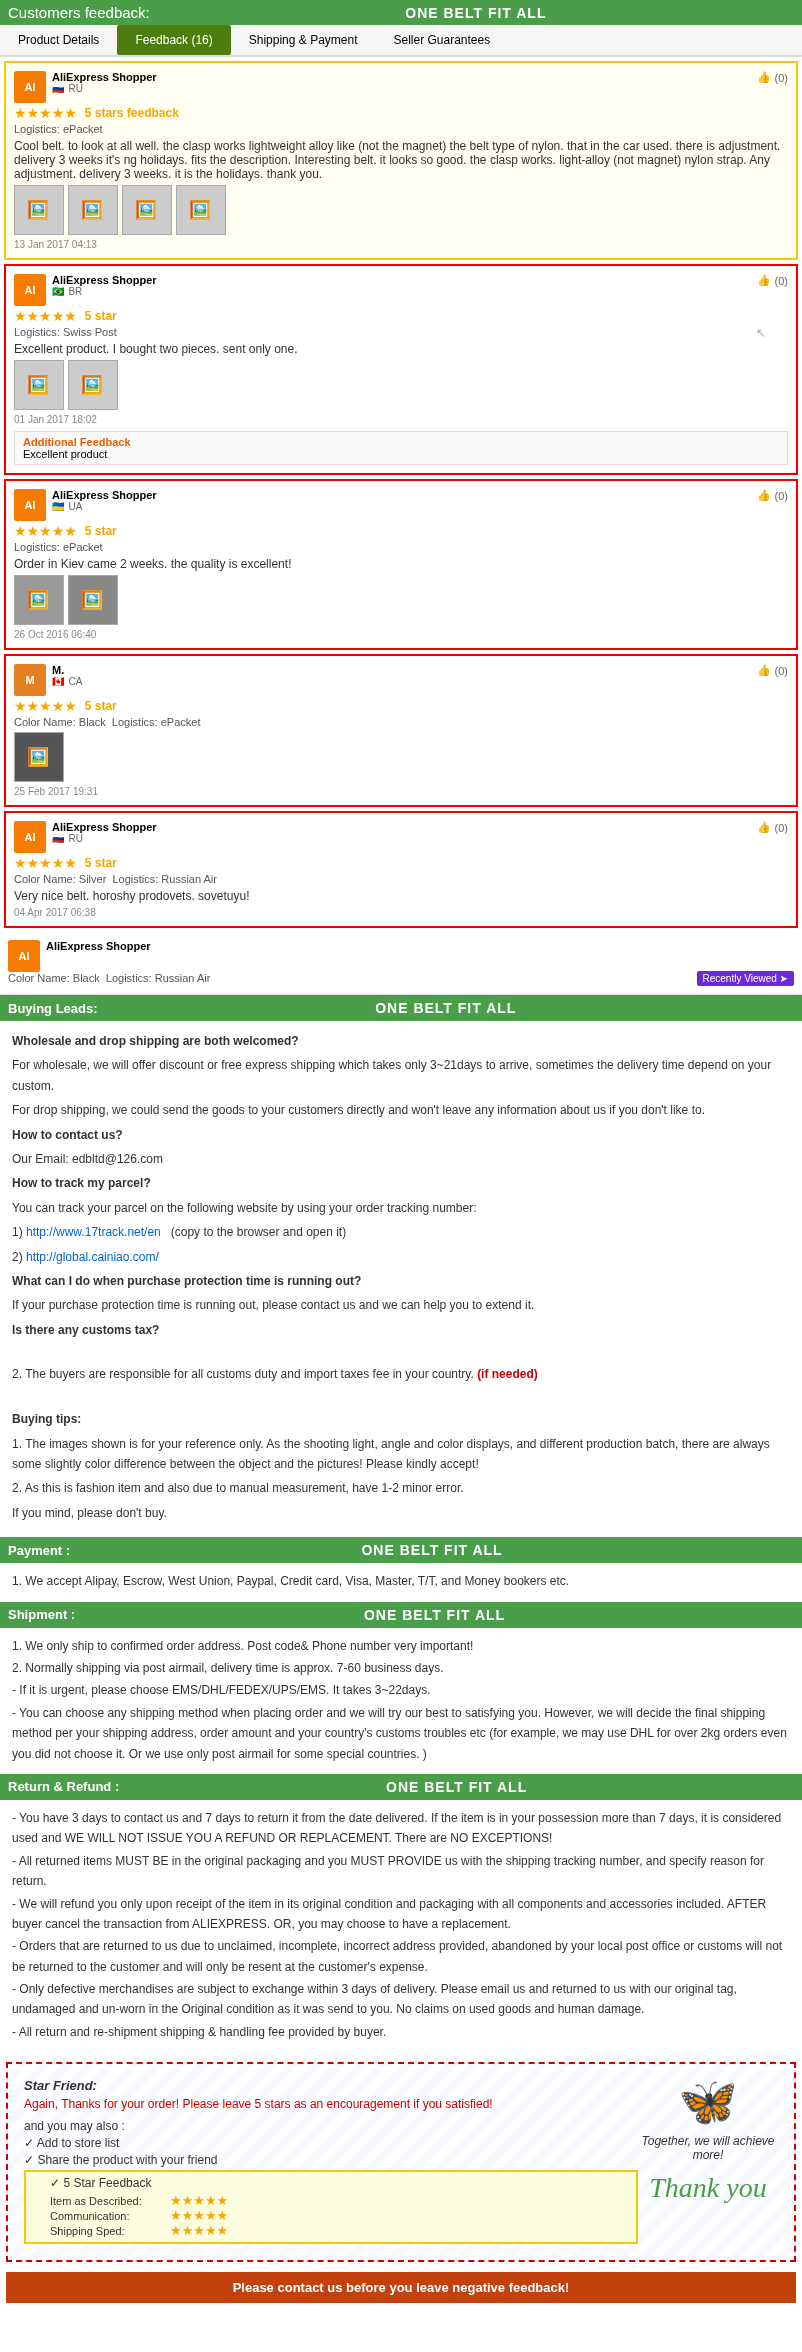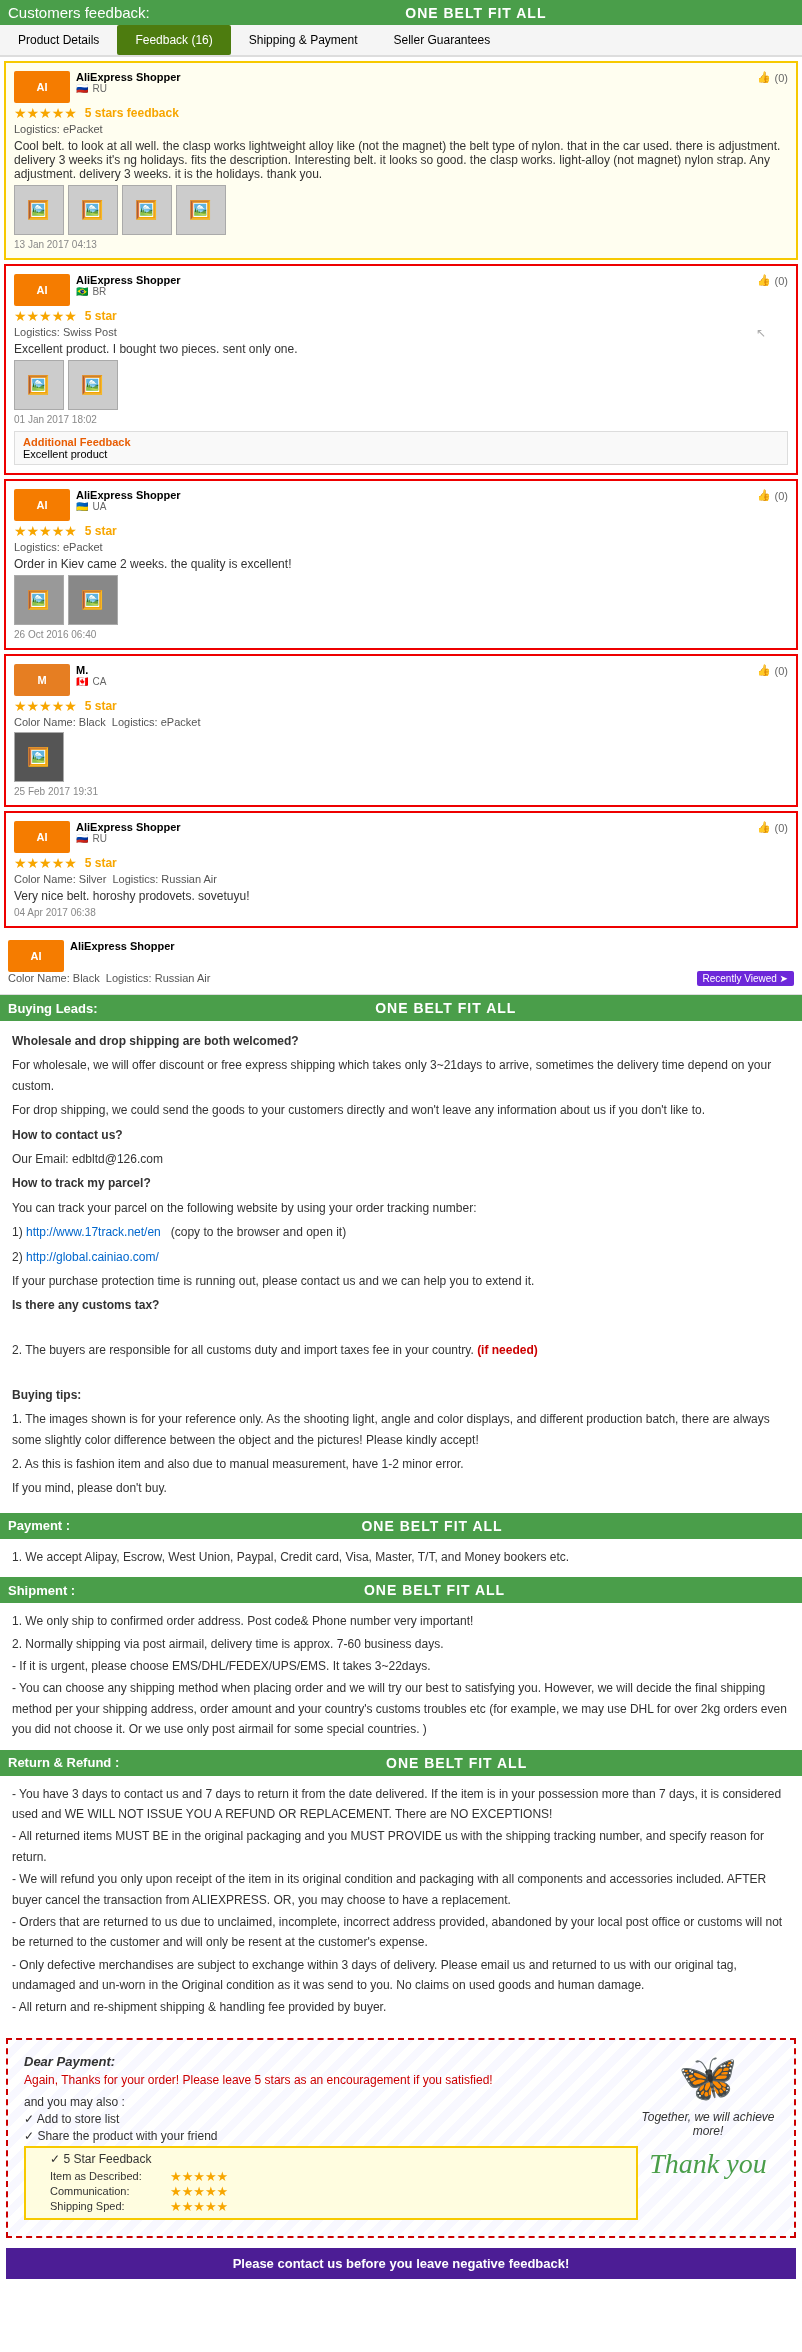--- a/index.html
+++ b/index.html
@@ -64,21 +64,21 @@
       border: 2px solid #e00;
       margin: 4px;
     }
 
     .reviewer-info {
       display: flex;
       align-items: flex-start;
       gap: 6px;
     }
     .reviewer-avatar {
-      width: 56px; height: 32px;
+      width: 32px; height: 32px;
       background: #f57c00;
       border-radius: 2px;
       display: flex; align-items: center; justify-content: center;
       color: #fff; font-weight: bold; font-size: 11px;
       flex-shrink: 0;
     }
     .reviewer-name { font-weight: bold; font-size: 11px; }
     .reviewer-country { font-size: 10px; color: #666; display: flex; align-items: center; gap: 4px; }
 
     .stars { color: #f7a600; font-size: 14px; }
@@ -178,21 +178,21 @@
     .star-rating-item .label { width: 110px; }
     .star-icon { color: #f7a600; font-size: 13px; }
     .feedback-box-highlight {
       background: #fffde0;
       border: 2px solid #f7c900;
       padding: 4px 24px;
       margin: 2px 0;
     }
 
     .bottom-notice {
-      background: #4c1d95;
+      background: #c2410c;
       color: #fff;
       text-align: center;
       padding: 8px;
       font-weight: bold;
       font-size: 13px;
       margin: 0 6px 10px 6px;
     }
 
     .recently-viewed-btn {
       background: #6d28d9;
@@ -404,20 +404,21 @@
 <div class="buying-leads">
   <p><strong>Wholesale and drop shipping are both welcomed?</strong></p>
   <p>For wholesale, we will offer discount or free express shipping which takes only 3~21days to arrive, sometimes the delivery time depend on your custom.</p>
   <p>For drop shipping, we could send the goods to your customers directly and won't leave any information about us if you don't like to.</p>
   <p><strong>How to contact us?</strong></p>
   <p>Our Email: edbltd@126.com</p>
   <p><strong>How to track my parcel?</strong></p>
   <p>You can track your parcel on the following website by using your order tracking number:</p>
   <p>1) <a href="#">http://www.17track.net/en</a>&nbsp;&nbsp; (copy to the browser and open it)</p>
   <p>2) <a href="#">http://global.cainiao.com/</a></p>
+  <p><strong>What can I do when purchase protection time is running out?</strong></p>
   <p>If your purchase protection time is running out, please contact us and we can help you to extend it.</p>
   <p><strong>Is there any customs tax?</strong></p>
   <br>
   <p>2. The buyers are responsible for all customs duty and import taxes fee in your country. <span style="color:#c00;font-weight:bold;">(if needed)</span></p>
   <br>
   <p><strong>Buying tips:</strong></p>
   <p>1. The images shown is for your reference only. As the shooting light, angle and color displays, and different production batch, there are always some slightly color difference between the object and the pictures! Please kindly accept!</p>
   <p>2. As this is fashion item and also due to manual measurement, have 1-2 minor error.</p>
   <p>If you mind, please don't buy.</p>
 </div>
@@ -450,21 +451,21 @@
   <p>- All returned items MUST BE in the original packaging and you MUST PROVIDE us with the shipping tracking number, and specify reason for return.</p>
   <p>- We will refund you only upon receipt of the item in its original condition and packaging with all components and accessories included. AFTER buyer cancel the transaction from ALIEXPRESS. OR, you may choose to have a replacement.</p>
   <p>- Orders that are returned to us due to unclaimed, incomplete, incorrect address provided, abandoned by your local post office or customs will not be returned to the customer and will only be resent at the customer's expense.</p>
   <p>- Only defective merchandises are subject to exchange within 3 days of delivery. Please email us and returned to us with our original tag, undamaged and un-worn in the Original condition as it was send to you. No claims on used goods and human damage.</p>
   <p>- All return and re-shipment shipping &amp; handling fee provided by buyer.</p>
 </div>
 
 <div class="thank-you-card">
   <div class="ty-top">
     <div class="ty-left">
-      <div class="ty-dear">Dear Payment:</div>
+      <div class="ty-dear">Star Friend:</div>
       <div class="ty-thanks">Again, Thanks for your order! Please leave 5 stars as an encouragement if you satisfied!</div>
       <div class="ty-list">
         <p>and you may also :</p>
         <p>✓ Add to store list</p>
         <p>✓ Share the product with your friend</p>
         <div class="feedback-box-highlight">
           <p>✓ 5 Star Feedback</p>
           <div class="star-rating-item">
             <span class="label">Item as Described:</span>
             <span class="star-icon">★★★★★</span>

